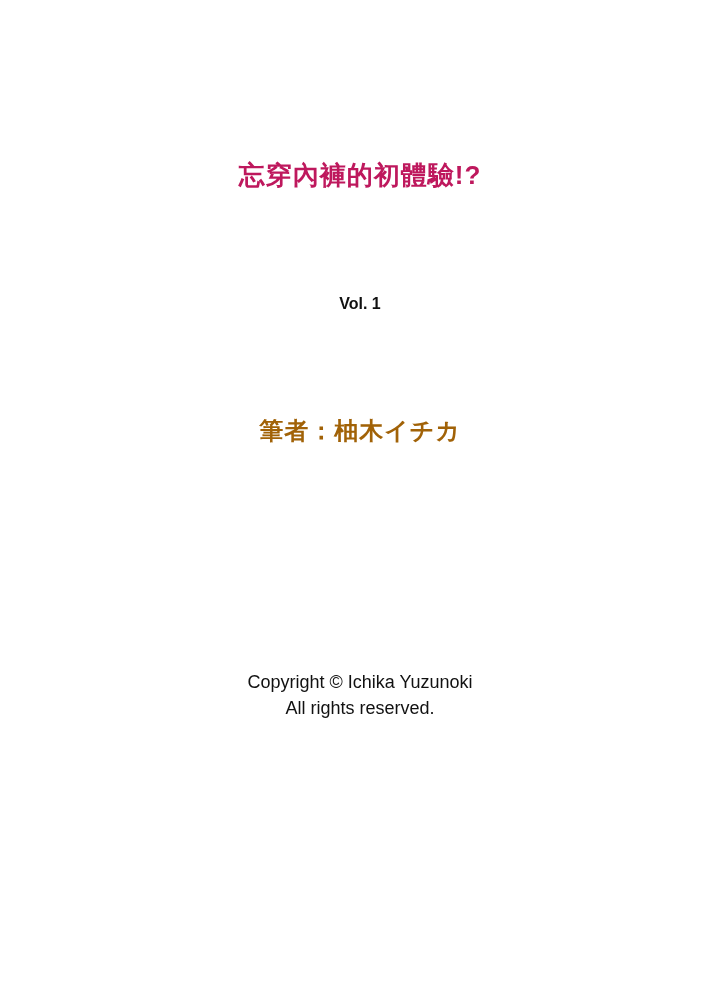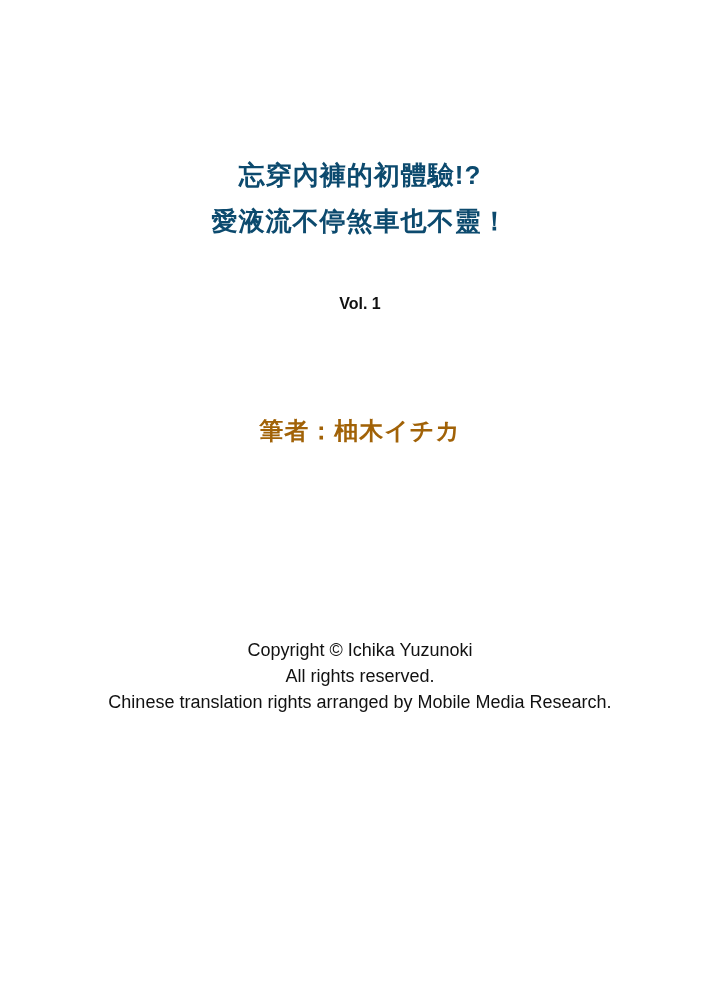--- a/index.html
+++ b/index.html
@@ -26,21 +26,21 @@
     top: 152px;
     left: 0;
     width: 720px;
     text-align: center;
   }
   .title-line {
     font-size: 26px;
     font-weight: bold;
     letter-spacing: 1px;
     line-height: 46px;
-    color: #0c4a6e;
+    color: #be185d;
   }
   .volume {
     position: absolute;
     top: 295px;
     left: 0;
     width: 720px;
     text-align: center;
     font-size: 16px;
     font-weight: bold;
     color: #111111;
@@ -63,35 +63,34 @@
     width: 720px;
     text-align: center;
   }
   .copyright-line {
     font-size: 18px;
     line-height: 26px;
     color: #111111;
   }
   .copyright-line.strong {
     font-weight: normal;
+    margin-top: 32px;
   }
 </style>
 </head>
 <body>
 
 <div class="page">
 
   <div class="title-block">
     <div class="title-line">忘穿內褲的初體驗!?</div>
-    <div class="title-line">愛液流不停煞車也不靈！</div>
   </div>
 
   <div class="volume">Vol. 1</div>
 
   <div class="author">筆者：柚木イチカ</div>
 
   <div class="copyright-block">
     <div class="copyright-line strong">Copyright © Ichika Yuzunoki</div>
     <div class="copyright-line">All rights reserved.</div>
-    <div class="copyright-line">Chinese translation rights arranged by Mobile Media Research.</div>
   </div>
 
 </div>
 
 </body></html>

